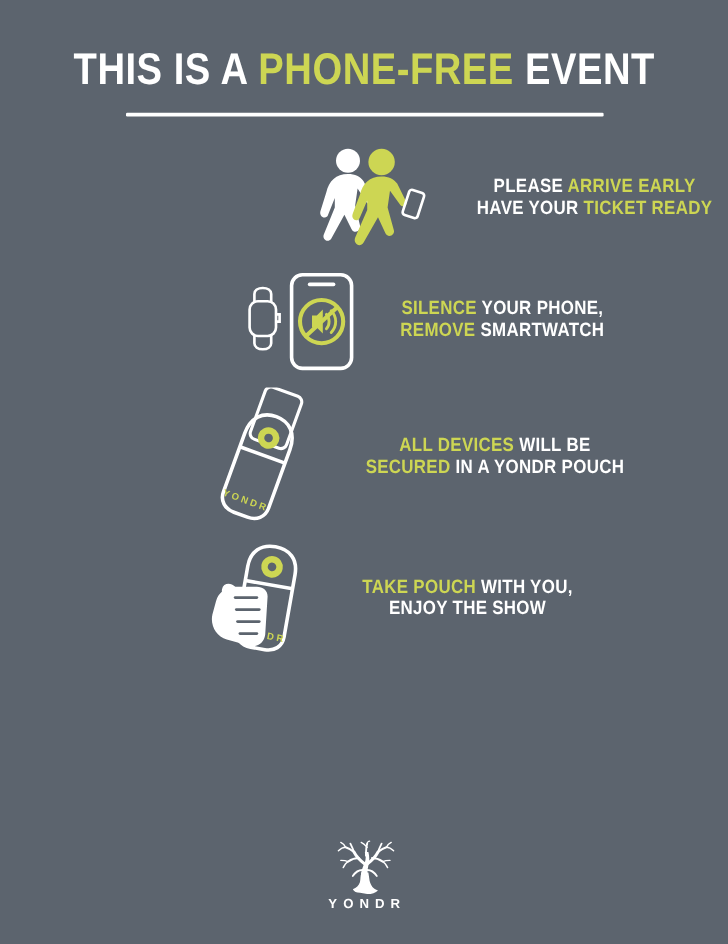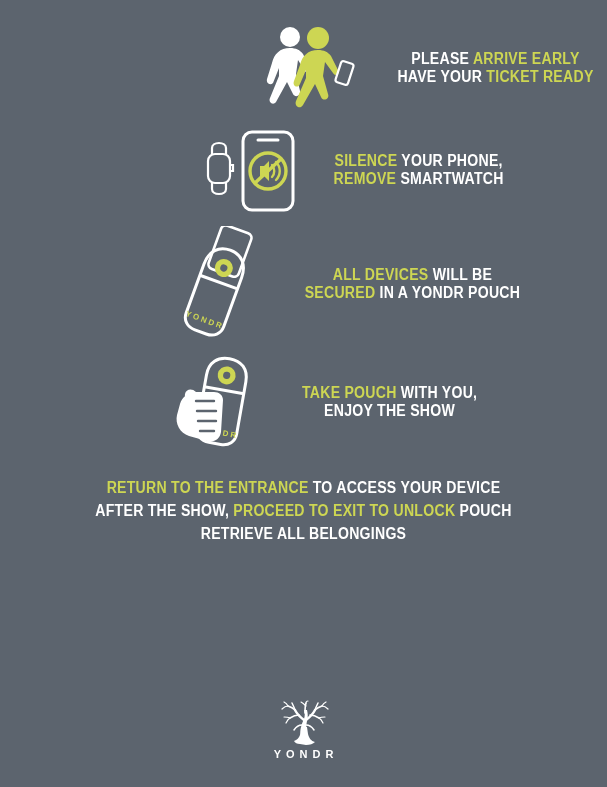--- a/index.html
+++ b/index.html
@@ -132,20 +132,24 @@
     text-indent: 5px;
     color: #ffffff;
   }
   svg { display: block; }
 </style>
 </head>
 <body>
 
 <div class="poster">
 
+  <div class="title-block">
+    <div class="title"><span>THIS IS A </span><span class="hl">PHONE-FREE</span><span> EVENT</span></div>
+    <div class="title-rule"></div>
+  </div>
 
   <div class="rows">
 
     <div class="row" id="row-walkers">
       <div class="art">
         <svg width="104" height="88" viewBox="0 0 104 88" aria-hidden="true">
 
           <g fill="#ffffff">
             <circle cx="30" cy="13" r="10"></circle>
             <path d="M30 24 C20 24 14 30 12 39 L7 55 C6 59 10 62 13 59 L19 44 L19 52
@@ -263,25 +267,20 @@
         </svg>
       </div>
       <div class="copy">
         <span class="ln"><span></span><span class="hl">TAKE POUCH</span><span> WITH YOU,</span></span>
         <span class="ln"><span></span><span class="hl"></span><span>ENJOY THE SHOW</span></span>
       </div>
     </div>
 
   </div>
 
-  <div class="footer-copy">
-    <span class="ln"><span class="hl">RETURN TO THE ENTRANCE</span><span> TO ACCESS YOUR DEVICE</span></span>
-    <span class="ln"><span>AFTER THE SHOW, </span><span class="hl">PROCEED TO EXIT TO UNLOCK</span><span> POUCH</span></span>
-    <span class="ln">RETRIEVE ALL BELONGINGS</span>
-  </div>
 
   <div class="logo-block">
     <span>
       <svg width="62" height="46" viewBox="0 0 62 46" aria-hidden="true">
         <g fill="#ffffff">
 
           <path d="M27 44 C24 44 22 43 21 41 C24 40 26 38 27 35
                    L28 27 L34 27 L35 34 C36 38 38 41 42 42
                    C40 44 37 45 33 45 Z"></path>
 

